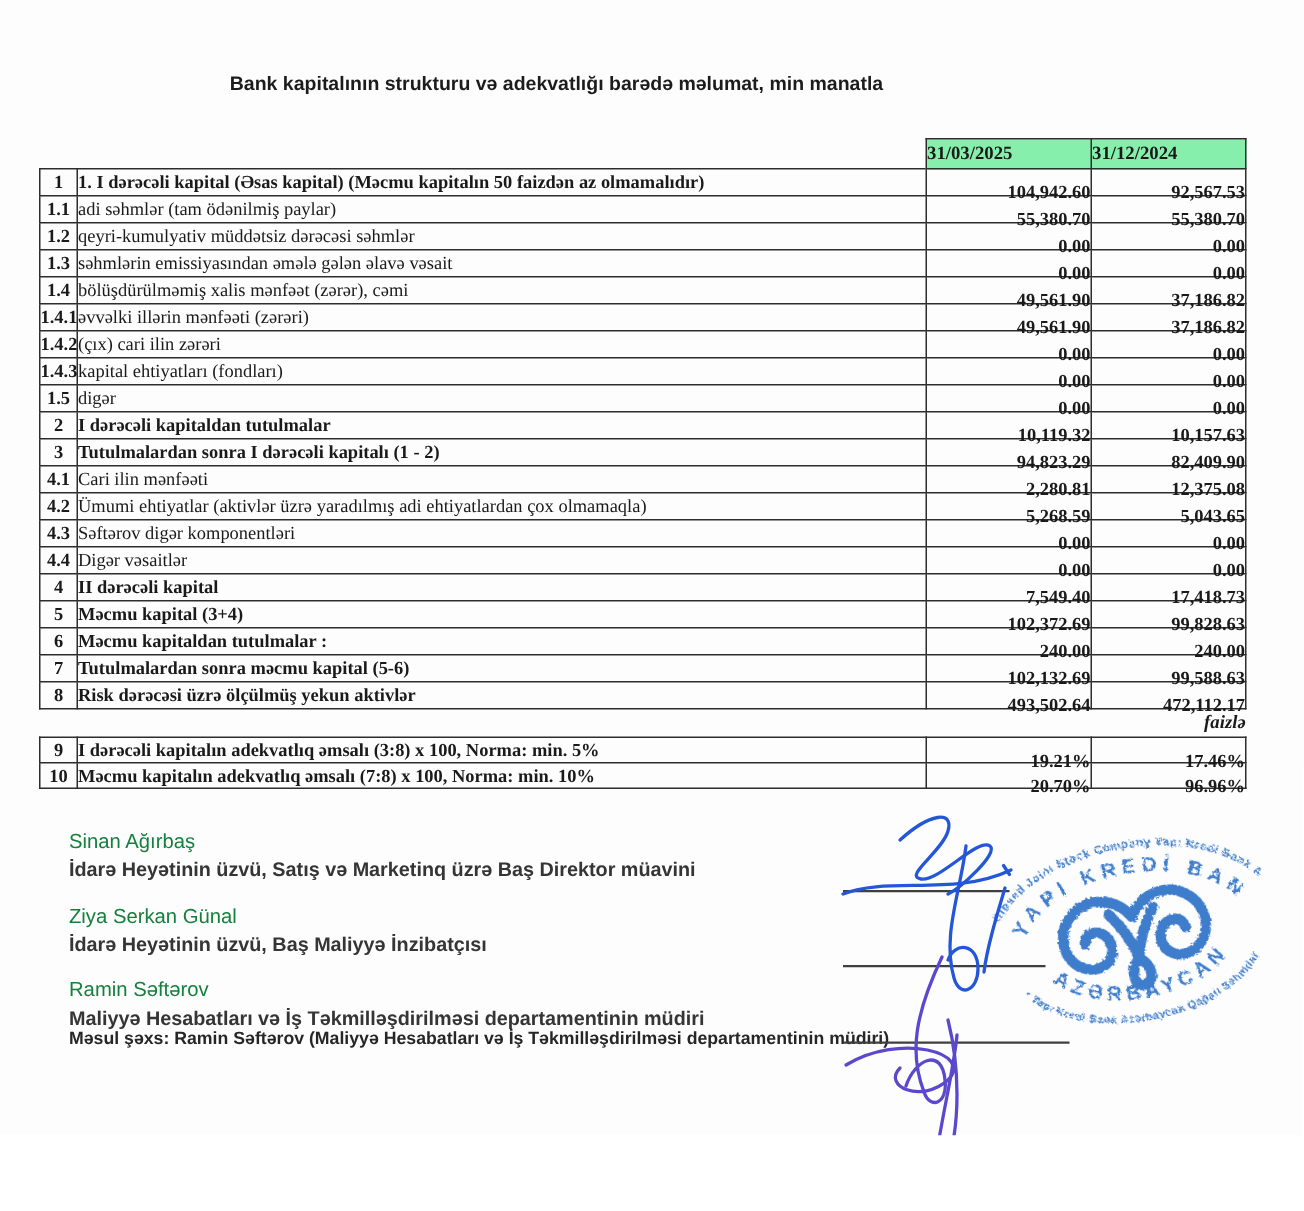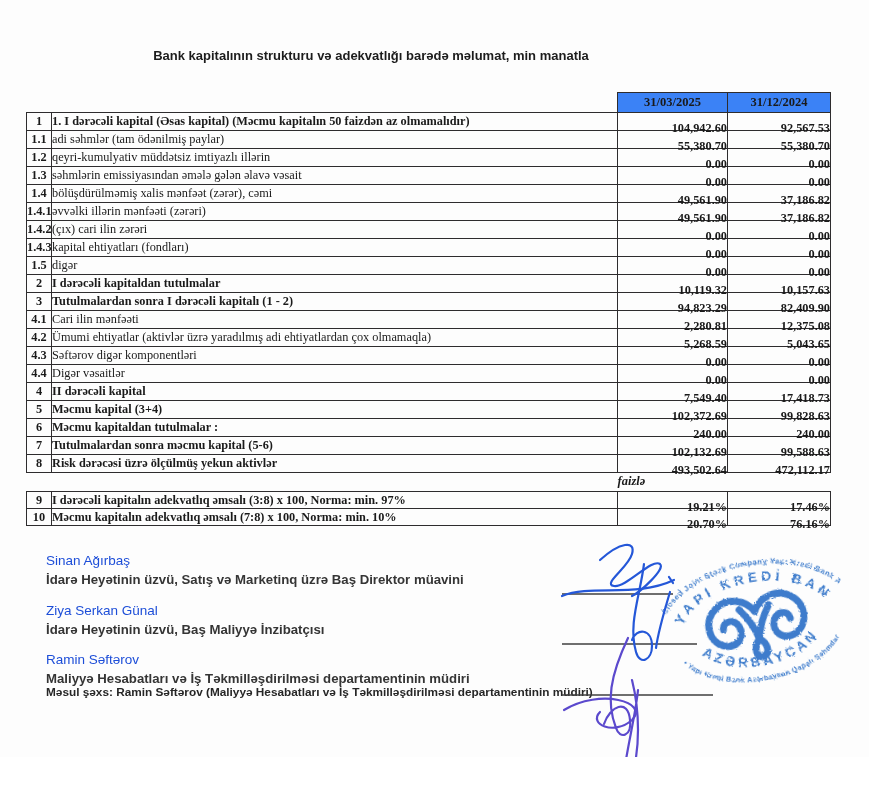--- a/index.html
+++ b/index.html
@@ -9,29 +9,29 @@
          font-family:"Liberation Sans",sans-serif;font-weight:bold;font-size:13px;color:#1c1c1c;}
   table.cap{position:absolute;left:26px;top:92px;border-collapse:collapse;table-layout:fixed;width:804px;}
   table.cap td{font-size:12.3px;line-height:1.05;padding:0;white-space:nowrap;overflow:visible;}
   .bd{border:1.5px solid #2e2c2e;}
   .num{text-align:center;font-weight:bold;}
   .lbl{padding-left:4px;}
   .lbl.bold{font-weight:bold;}
   .val{text-align:right;font-weight:bold;padding-right:3px;}
   .val .shift{position:relative;top:7px;z-index:2;}
   tr.hdr{height:20px;}
-  tr.hdr td.date{background:#3b82f6;text-align:center;font-weight:bold;font-size:12.5px;border:1.5px solid #2e2c2e;}
+  tr.hdr td.date{background:#86efac;text-align:left;font-weight:bold;font-size:12.5px;border:1.5px solid #2e2c2e;}
   tr.hdr td.blank{border:none;}
   tr.row{height:18px;}
   tr.pnote{height:19px;}
   tr.pnote td{border:none;}
-  tr.pnote td.note{text-align:left;font-style:italic;font-weight:bold;font-size:12.5px;}
+  tr.pnote td.note{text-align:right;font-style:italic;font-weight:bold;font-size:12.5px;}
   tr.prow{height:17px;}
   .sig-entry{position:absolute;left:46px;font-family:"Liberation Sans",sans-serif;}
-  .sig-name{font-size:13.5px;color:#1d4ed8;margin-bottom:4px;}
+  .sig-name{font-size:13.5px;color:#15803d;margin-bottom:4px;}
   .sig-title{font-size:13.2px;color:#353535;font-weight:700;}
   .responsible{position:absolute;left:46px;top:685px;font-family:"Liberation Sans",sans-serif;
                font-size:11.8px;font-weight:700;color:#262626;}
   .overlay{position:absolute;pointer-events:none;}
 </style>
 </head>
 <body>
 
 <div class="page">
 
@@ -60,21 +60,21 @@
           <td class="bd val"><span class="shift">92,567.53</span></td>
         </tr>
         <tr class="row">
           <td class="bd num">1.1</td>
           <td class="bd lbl">adi səhmlər (tam ödənilmiş paylar)</td>
           <td class="bd val"><span class="shift">55,380.70</span></td>
           <td class="bd val"><span class="shift">55,380.70</span></td>
         </tr>
         <tr class="row">
           <td class="bd num">1.2</td>
-          <td class="bd lbl">qeyri-kumulyativ müddətsiz imtiyazlı illərin</td>
+          <td class="bd lbl">qeyri-kumulyativ müddətsiz dərəcəsi səhmlər</td>
           <td class="bd val"><span class="shift">0.00</span></td>
           <td class="bd val"><span class="shift">0.00</span></td>
         </tr>
         <tr class="row">
           <td class="bd num">1.3</td>
           <td class="bd lbl">səhmlərin emissiyasından əmələ gələn  əlavə vəsait</td>
           <td class="bd val"><span class="shift">0.00</span></td>
           <td class="bd val"><span class="shift">0.00</span></td>
         </tr>
         <tr class="row">
@@ -177,29 +177,29 @@
     <tbody>
       <tr class="pnote">
         <td></td>
         <td></td>
         <td class="note" colspan="2">faizlə</td>
       </tr>
     </tbody>
     <tbody id="rows-pct">
         <tr class="prow">
           <td class="bd num">9</td>
-          <td class="bd lbl bold">I dərəcəli  kapitalın  adekvatlıq əmsalı (3:8) x 100, Norma: min. 97%</td>
+          <td class="bd lbl bold">I dərəcəli  kapitalın  adekvatlıq əmsalı (3:8) x 100, Norma: min. 5%</td>
           <td class="bd val"><span class="shift">19.21%</span></td>
           <td class="bd val"><span class="shift">17.46%</span></td>
         </tr>
         <tr class="prow">
           <td class="bd num">10</td>
           <td class="bd lbl bold">Məcmu kapitalın  adekvatlıq  əmsalı (7:8) x 100, Norma: min. 10%</td>
           <td class="bd val"><span class="shift">20.70%</span></td>
-          <td class="bd val"><span class="shift">76.16%</span></td>
+          <td class="bd val"><span class="shift">96.96%</span></td>
         </tr>
       </tbody>
   </table>
 
   <div class="sig-entry" style="top:553px">
     <div class="sig-name">Sinan Ağırbaş</div>
     <div class="sig-title">İdarə Heyətinin üzvü, Satış və Marketinq üzrə Baş Direktor müavini</div>
   </div>
   <div class="sig-entry" style="top:603px">
     <div class="sig-name">Ziya Serkan Günal</div>

